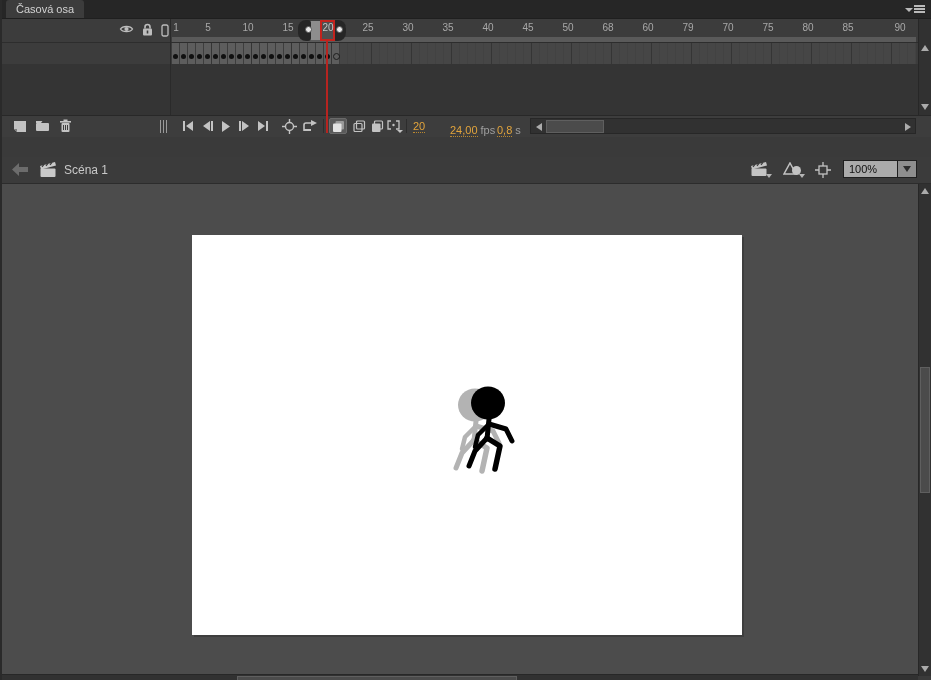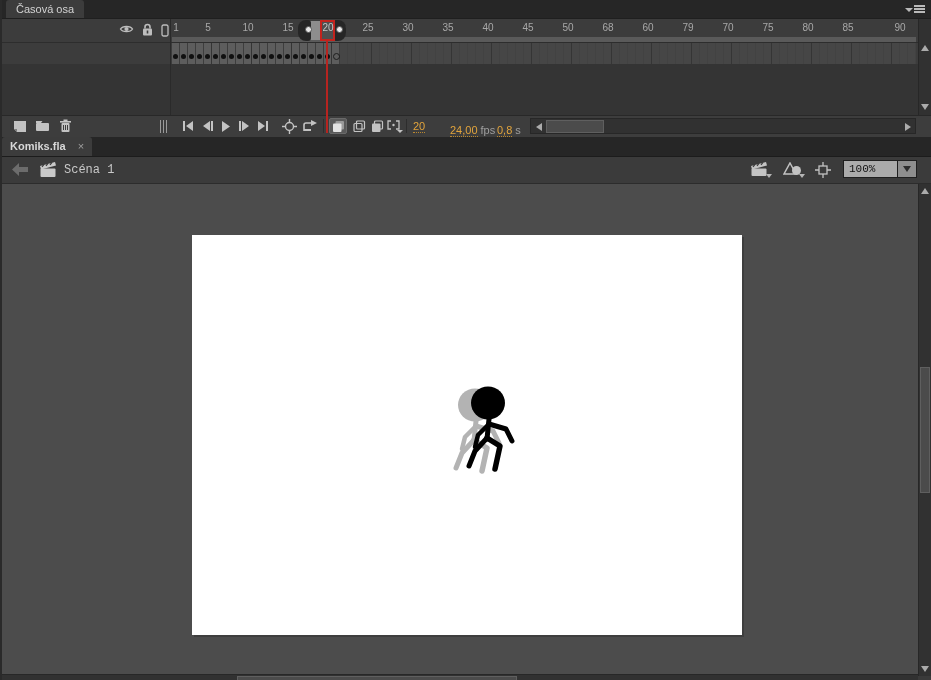--- a/index.html
+++ b/index.html
@@ -65,21 +65,21 @@
   .arr.right{border-top:4px solid transparent;border-bottom:4px solid transparent;border-left:6px solid #ababab;}
   .arr.up{border-left:4px solid transparent;border-right:4px solid transparent;border-bottom:6px solid #ababab;}
   .arr.down{border-left:4px solid transparent;border-right:4px solid transparent;border-top:6px solid #ababab;}
   .tl-vscroll{left:916px;top:0;width:13px;height:96px;background:#313131;border-left:1px solid #272727;}
   
   .doc-tabbar{left:0;top:137px;width:100%;height:19px;background:#262626;border-bottom:1px solid #1c1c1c;}
   .doc-tab{left:0;top:0;height:19px;padding:0 8px;background:#3c3c3c;color:#d8d8d8;font-size:11px;
     font-weight:bold;line-height:19px;border-radius:3px 3px 0 0;}
   .doc-close{margin-left:12px;color:#9f9f9f;font-weight:normal;font-size:11px;cursor:pointer;}
   
-  .editbar{left:0;top:157px;width:100%;height:26px;background:#3b3b3b;border-bottom:1px solid #2c2c2c;font-family:Liberation Mono, monospace;}
+  .editbar{left:0;top:157px;width:100%;height:26px;background:#3b3b3b;border-bottom:1px solid #2c2c2c;}
   .scene-label{left:62px;top:6px;font-size:12px;color:#c9c9c9;}
   .zoom-box{left:841px;top:3px;width:74px;height:18px;display:flex;cursor:pointer;}
   .zoom-val{width:55px;height:18px;background:#ababab;border:1px solid #1f1f1f;color:#111;
     font-size:11px;line-height:16px;padding-left:5px;box-sizing:border-box;}
   .zoom-dd{width:19px;height:18px;background:#8e8e8e;border:1px solid #1f1f1f;border-left:none;
     box-sizing:border-box;display:flex;align-items:center;justify-content:center;}
   .zoom-dd .arr.down{position:static;border-top-color:#2c2c2c;}
   .mini-tri{position:absolute;width:0;height:0;border-left:3px solid transparent;border-right:3px solid transparent;border-top:4px solid #b5b5b5;}
   
   .viewport{left:0;top:184px;width:916px;height:490px;background:#4c4c4c;overflow:hidden;}
@@ -406,23 +406,20 @@
         <span class="arr right" style="right:4px;top:4px"></span>
       </div>
     </div>
 
     <div class="abs tl-vscroll">
       <span class="arr up" style="left:2px;top:26px"></span>
       <span class="arr down" style="left:2px;top:85px"></span>
     </div>
   </div>
 
-  <div class="abs doc-tabbar">
-    <div class="abs doc-tab"><span>Komiks.fla</span><span class="doc-close">×</span></div>
-  </div>
 
   <div class="abs editbar">
     <div class="abs" style="left:10px;top:6px">
       <svg width="16" height="13" viewBox="0 0 16 13">
           <path d="M7 0 L0 6.5 L7 13 V9 H16 V4 H7 Z" fill="#6c6c6c"></path>
         </svg>
     </div>
     <div class="abs" style="left:37px;top:4px">
       <svg width="19" height="17" viewBox="0 0 19 17">
           <path d="M1 5 L16 1 L17 4.5 L2 8.5 Z" fill="#c9c9c9"></path>

